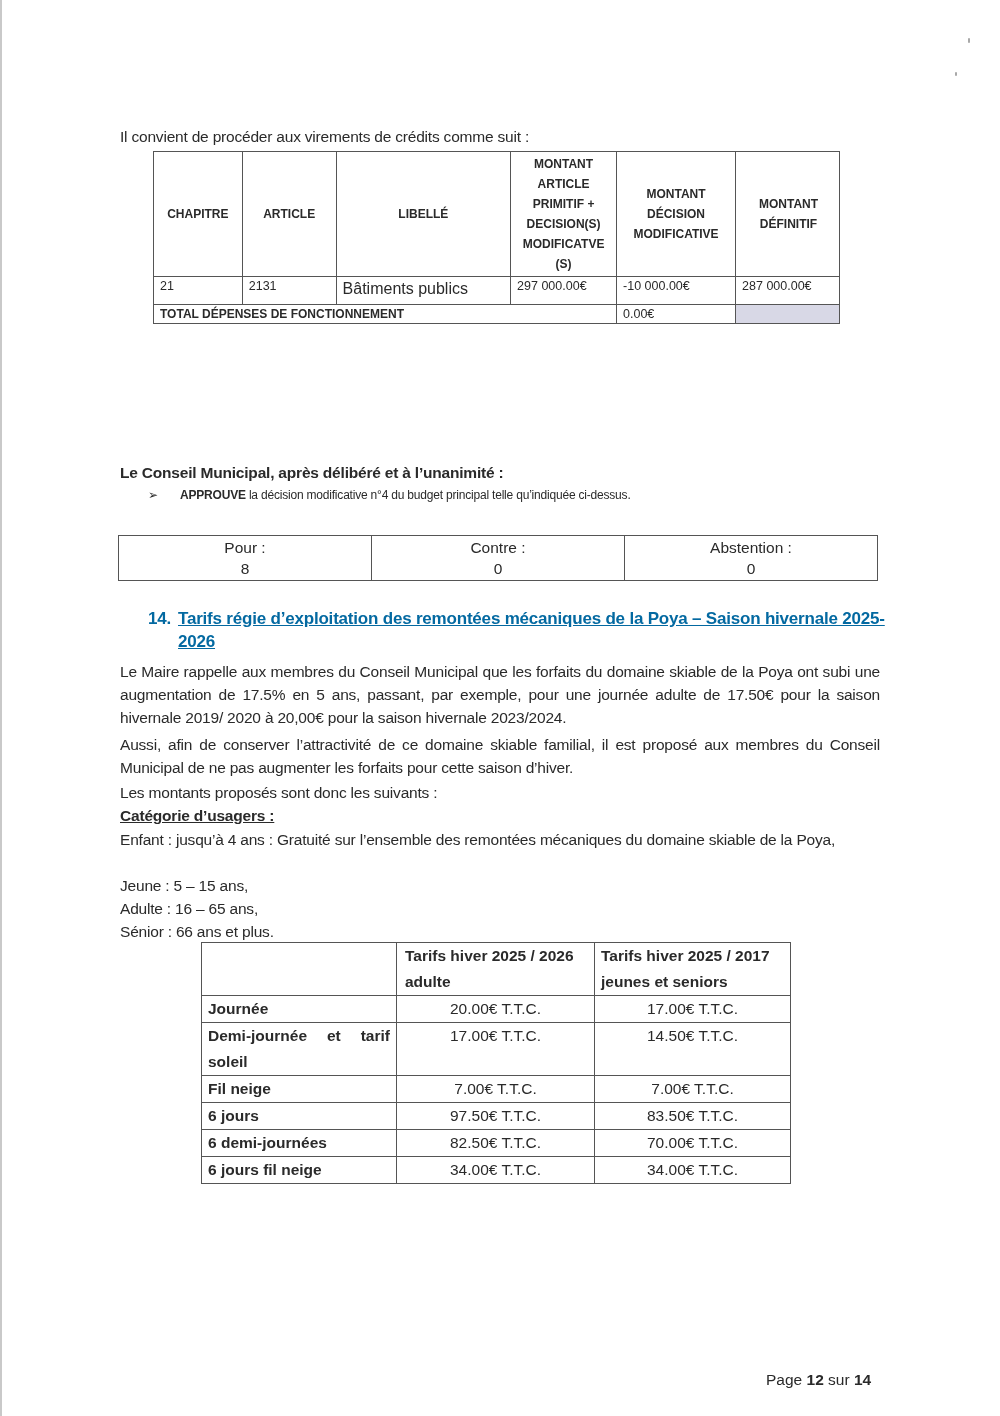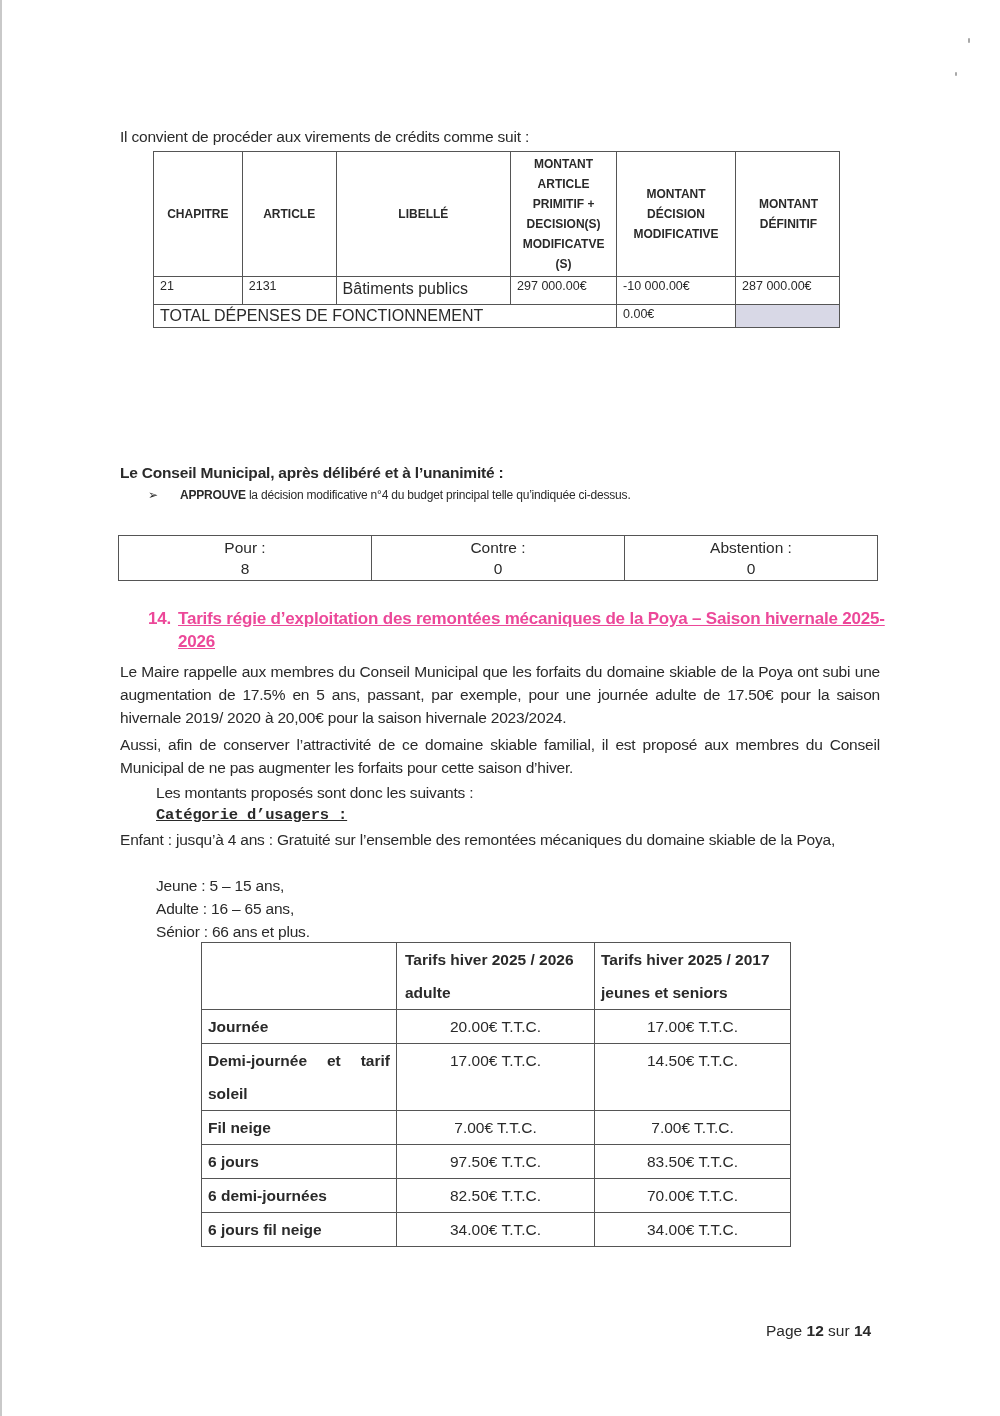--- a/index.html
+++ b/index.html
@@ -14,54 +14,54 @@
 
   table { border-collapse: collapse; }
   .credits {
     position: absolute; left: 153px; top: 151px; width: 687px;
     font-size: 12.5px; color: #2a2a2a;
   }
   .credits td, .credits th { border: 1px solid #555; padding: 2px 6px; vertical-align: top; }
   .credits th { font-weight: bold; text-align: center; vertical-align: middle; line-height: 20px; font-size: 12px; }
   .credits .section-row td { text-align: center; font-weight: bold; font-size: 12px; padding: 1px 6px; }
   .credits .big { font-size: 16px; line-height: 24.5px; padding-top: 0; }
-  .credits .total-label { font-weight: normal; font-size: 16px; }
+  .credits .total-label { font-weight: bold; font-size: 12px; }
   .credits .grey { background: #d8d8e6; }
 
   .council { position: absolute; left: 120px; top: 464px; font-size: 15.5px; font-weight: bold; letter-spacing: -0.2px; }
   .approve { position: absolute; left: 148px; top: 488px; font-size: 12px; letter-spacing: -0.2px; }
   .approve .arrow { display: inline-block; width: 32px; }
   .approve b { font-weight: bold; }
 
   .votes {
     position: absolute; left: 118px; top: 535px; width: 760px; font-size: 15.5px;
   }
   .votes td { border: 1px solid #555; text-align: center; width: 33.3%; line-height: 21px; padding: 1px 0; }
 
   .section-title {
     position: absolute; left: 148px; top: 607px; width: 740px; font-size: 17px; font-weight: bold;
-    color: #ec4899; line-height: 23px; letter-spacing: -0.2px;
+    color: #0369a1; line-height: 23px; letter-spacing: -0.2px;
   }
   .section-title .num { position: absolute; left: 0; }
   .section-title .txt { display: block; margin-left: 30px; text-decoration: underline; }
 
   .para { position: absolute; left: 120px; width: 760px; font-size: 15.5px; line-height: 23px; text-align: justify; letter-spacing: -0.2px; }
-  .line { position: absolute; left: 120px; font-size: 15.5px; line-height: 23px; letter-spacing: -0.2px; margin-left: 36px; }
-  .subhead { font-weight: bold; text-decoration: underline; font-family: Liberation Mono, monospace; }
+  .line { position: absolute; left: 120px; font-size: 15.5px; line-height: 23px; letter-spacing: -0.2px; }
+  .subhead { font-weight: bold; text-decoration: underline; }
 
   .tarifs {
     position: absolute; left: 201px; top: 942px; width: 590px; font-size: 15.5px;
   }
-  .tarifs td, .tarifs th { border: 1px solid #555; padding: 0 6px; line-height: 33px; vertical-align: top; }
+  .tarifs td, .tarifs th { border: 1px solid #555; padding: 0 6px; line-height: 26px; vertical-align: top; }
   .tarifs th { font-weight: bold; text-align: left; }
   .tarifs td.label { font-weight: bold; width: 182px; }
   .tarifs td.val { text-align: center; }
   .tarifs td.justify { text-align: justify; text-align-last: left; }
 
-  .footer { position: absolute; left: 766px; top: 1322px; font-size: 15.5px; }
+  .footer { position: absolute; left: 766px; top: 1371px; font-size: 15.5px; }
   .footer b { font-weight: bold; }
 </style>
 </head>
 <body>
 
 <div class="scan-edge"></div>
 <div class="speck" style="left:968px;top:38px;width:2px;height:5px;"></div>
 <div class="speck" style="left:955px;top:72px;width:2px;height:4px;"></div>
 
 <div class="intro">Il convient de procéder aux virements de crédits comme suit :</div>

